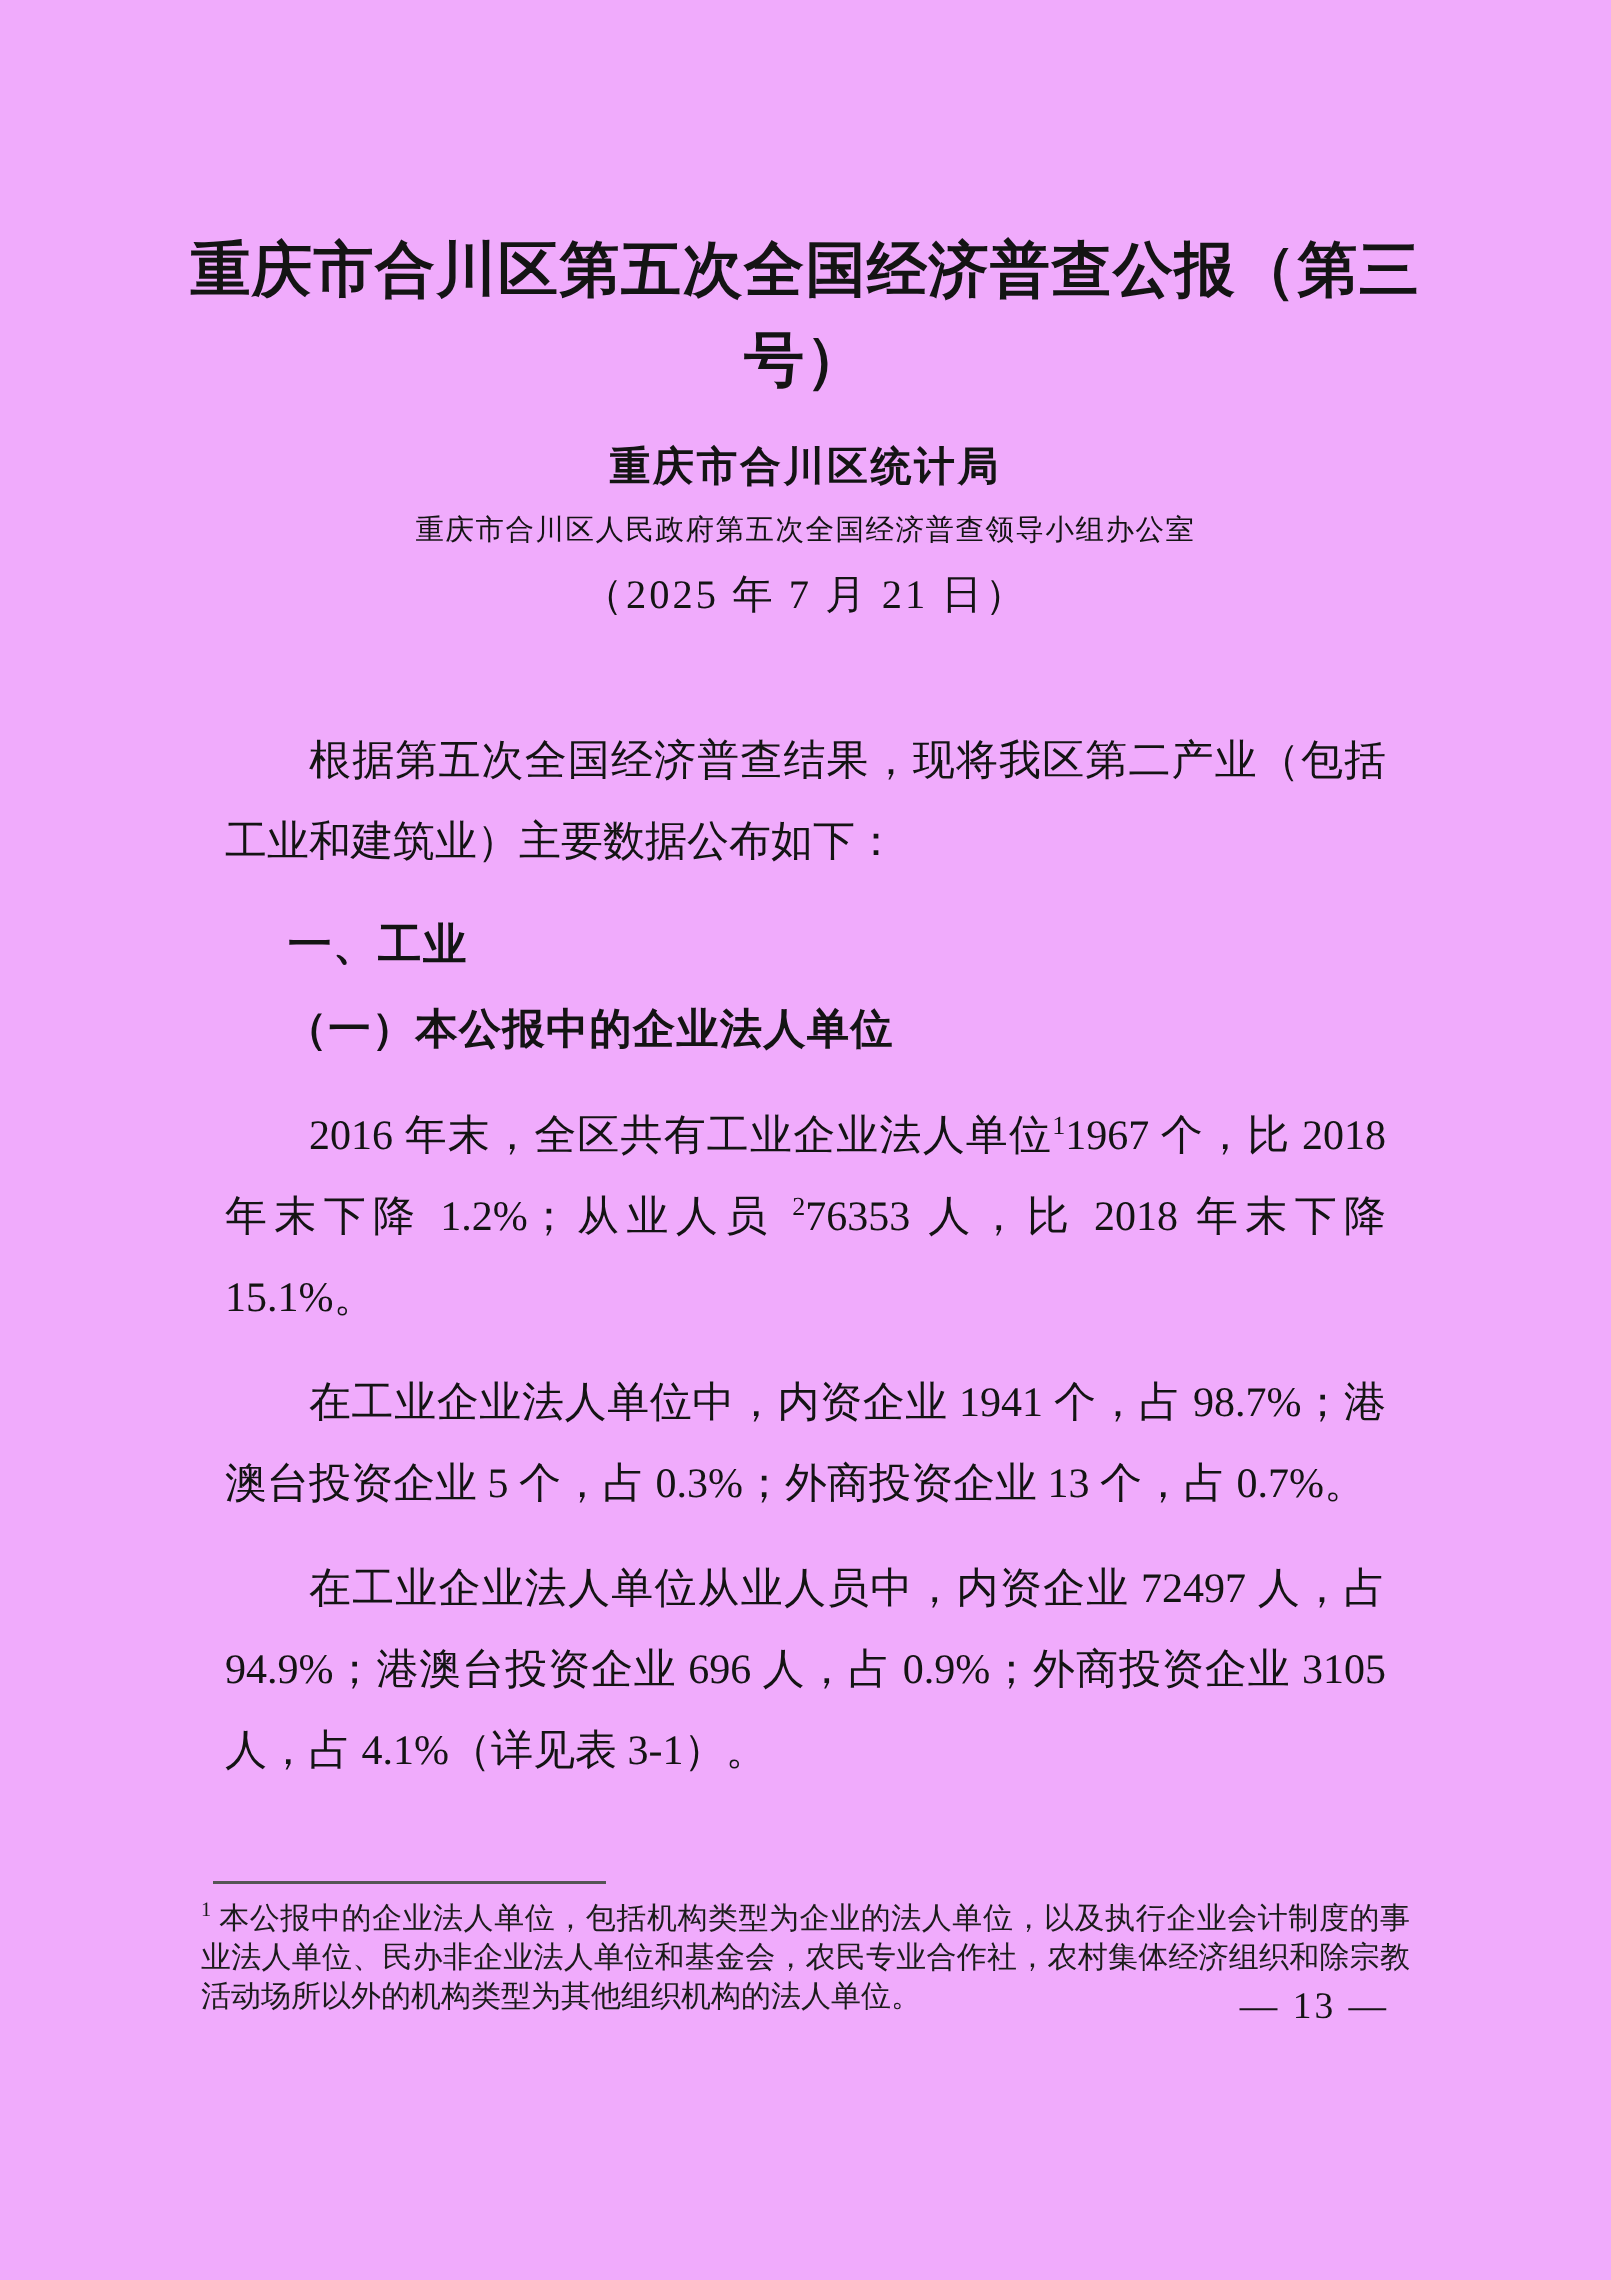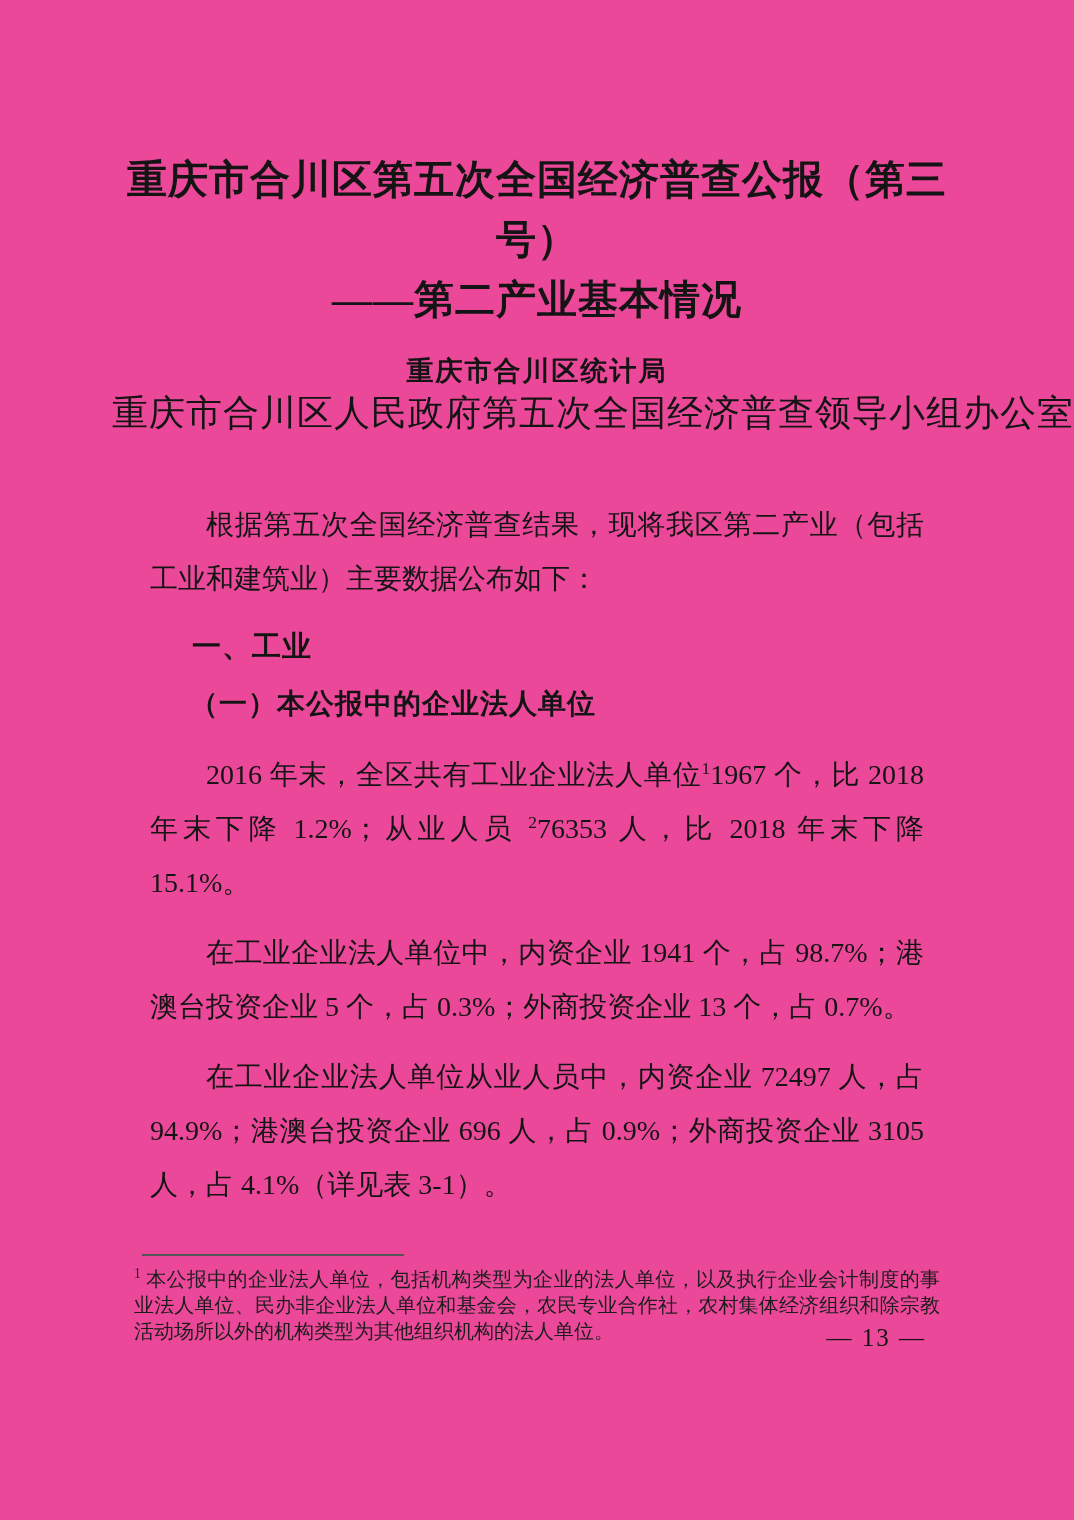--- a/index.html
+++ b/index.html
@@ -2,21 +2,21 @@
 <html><head>
 <meta charset="utf-8">
 <style>
   * { box-sizing: border-box; }
   html, body { margin: 0; padding: 0; background: #e8e8e8; }
   .page {
     position: relative;
     width: 1074px;
     height: 1520px;
     margin: 0 auto;
-    background: #ec4899;
+    background: #f0abfc;
     color: #141414;
     font-family: "Liberation Serif", "DejaVu Serif", serif;
     overflow: hidden;
   }
   
   .title {
     margin: 0;
     padding: 150px 90px 0;
     text-align: center;
     font-size: 40px;
@@ -30,24 +30,23 @@
     margin-top: 20px;
     text-align: center;
   }
   .issuer-line-1 {
     font-size: 27px;
     line-height: 42px;
     font-weight: 600;
     letter-spacing: 2px;
   }
   .issuer-line-2 {
-    font-size: 36px;
+    font-size: 19px;
     line-height: 43px;
     letter-spacing: 1px;
-    text-align: right;
   }
   .date-line {
     font-size: 27px;
     line-height: 43px;
     letter-spacing: 2px;
   }
   
   .doc-body {
     margin: 63px 134px 0 134px;
     font-size: 28px;
@@ -113,26 +112,26 @@
     color: #141414;
   }
 </style>
 </head>
 <body>
 
 <div class="page">
 
   <h1 class="title">
     <span class="title-line">重庆市合川区第五次全国经济普查公报（第三号）</span>
-    <span class="title-line">——第二产业基本情况</span>
   </h1>
 
   <div class="head-meta">
     <div class="issuer-line-1">重庆市合川区统计局</div>
     <div class="issuer-line-2">重庆市合川区人民政府第五次全国经济普查领导小组办公室</div>
+    <div class="date-line">（2025 年 7 月 21 日）</div>
   </div>
 
   <div class="doc-body">
     <p class="para">根据第五次全国经济普查结果，现将我区第二产业（包括工业和建筑业）主要数据公布如下：</p>
 
     <h2 class="heading-l1">一、工业</h2>
 
     <h3 class="heading-l2">（一）本公报中的企业法人单位</h3>
 
     <p class="para"><span>2016 年末，全区共有工业企业法人单位</span><sup class="fn-ref">1</sup><span>1967 个，比 2018 年末下降 1.2%；从业人员 </span><sup class="fn-ref">2</sup><span>76353 人，比 2018 年末下降 15.1%。</span></p>

